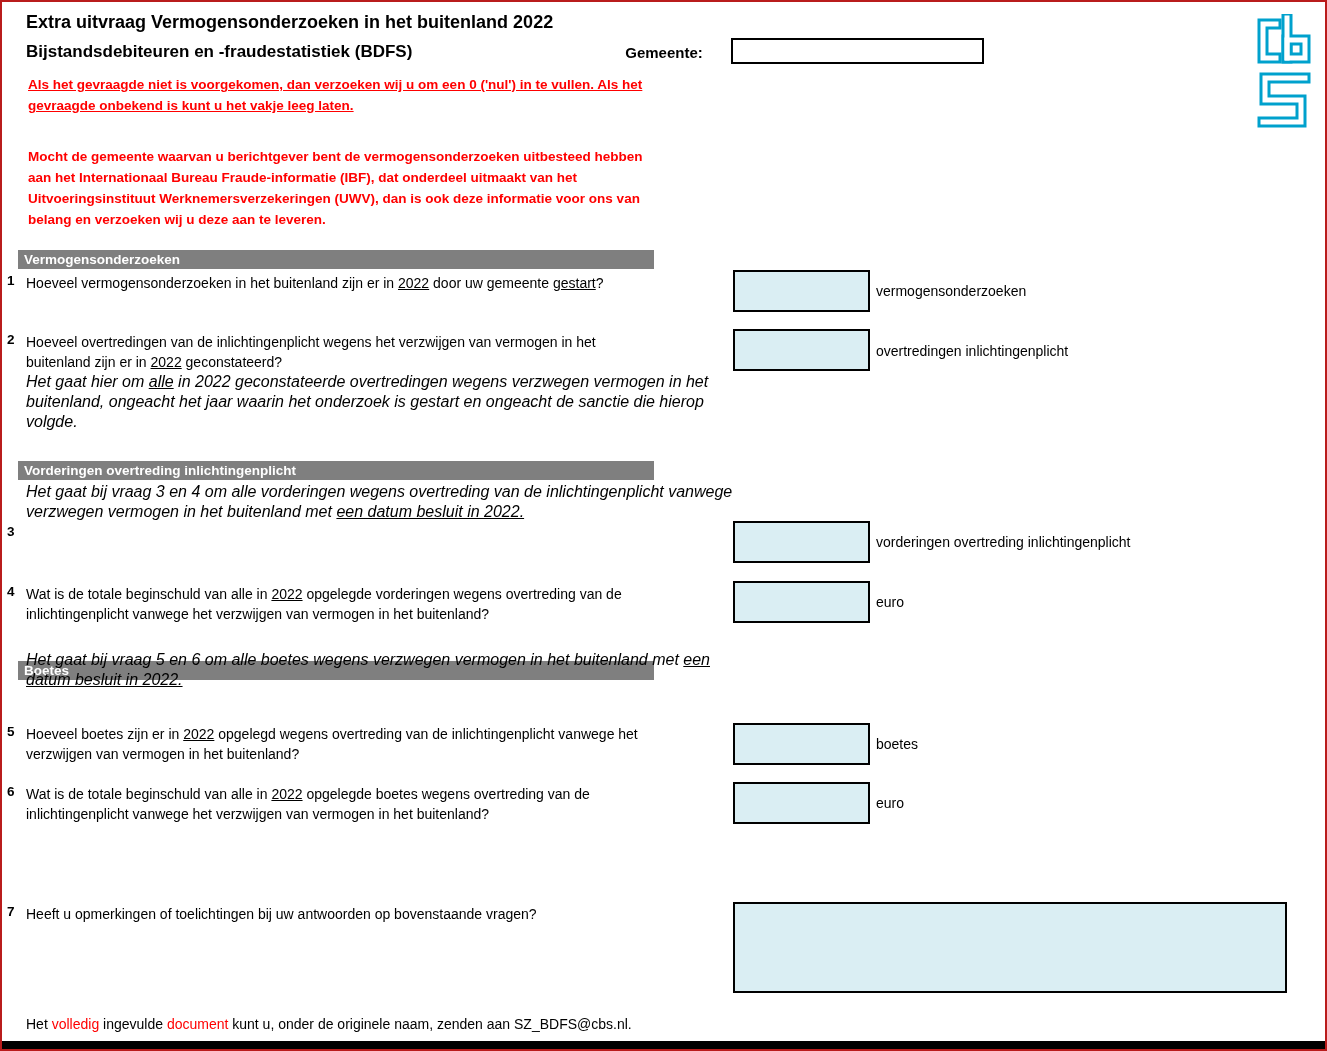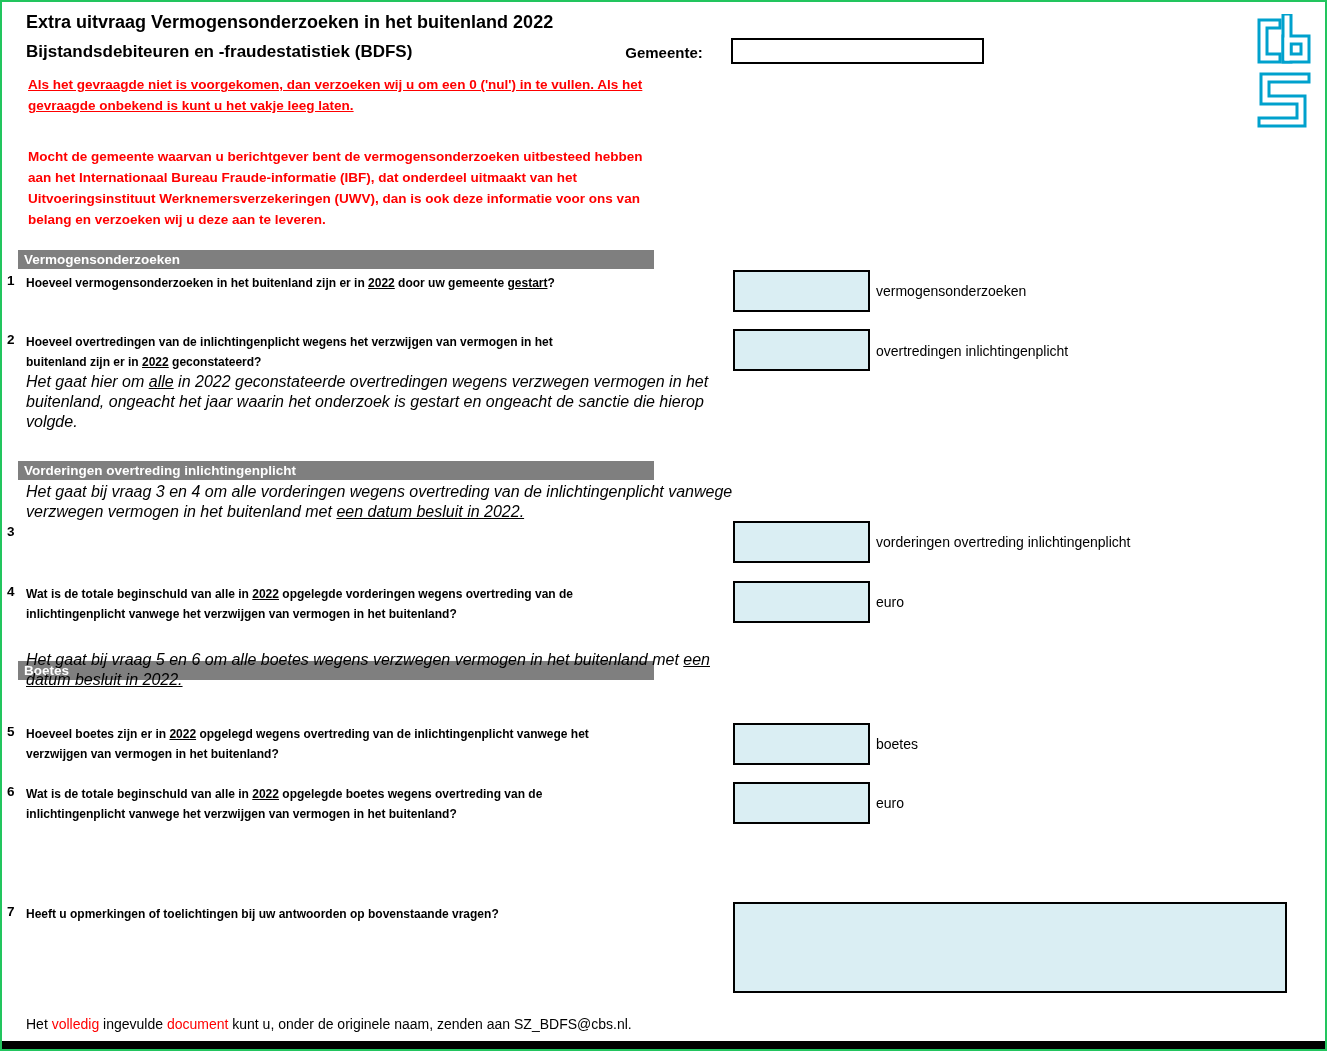--- a/index.html
+++ b/index.html
@@ -1,29 +1,29 @@
 <!DOCTYPE html>
 <html><head>
 <meta charset="utf-8">
 <style>
   html,body{margin:0;padding:0;background:#fff;}
   body{font-family:"Liberation Sans", sans-serif;color:#000;}
   .page{position:relative;width:1327px;height:1051px;background:#fff;
-        border:2px solid #22c55e;box-sizing:border-box;overflow:hidden;}
+        border:2px solid #b91c1c;box-sizing:border-box;overflow:hidden;}
   .abs{position:absolute;}
   .title{left:24px;top:10px;font-size:18px;font-weight:bold;white-space:nowrap;}
   .subtitle{left:24px;top:40px;font-size:17px;font-weight:bold;white-space:nowrap;}
   .gem-label{left:598px;top:42px;width:128px;text-align:center;font-size:15px;font-weight:bold;}
   .gem-input{left:729px;top:36px;width:253px;height:26px;background:#fff;border:2px solid #000;
              box-sizing:border-box;font-family:"Liberation Sans",sans-serif;font-size:14px;padding:1px 4px;}
   .red{color:#FF0000;font-weight:bold;font-size:13.5px;line-height:21px;white-space:nowrap;}
   .bar{left:16px;width:636px;height:19px;background:#7F7F7F;color:#fff;font-weight:bold;
        font-size:13.5px;line-height:19px;padding-left:6px;box-sizing:border-box;white-space:nowrap;}
   .num{left:5px;font-weight:bold;font-size:13.5px;}
-  .q{left:24px;font-weight:bold;font-size:12px;line-height:20px;white-space:nowrap;}
+  .q{left:24px;font-weight:normal;font-size:14px;line-height:20px;white-space:nowrap;}
   .note{left:24px;font-style:italic;font-size:16px;line-height:20px;white-space:nowrap;}
   .u{text-decoration:underline;}
   .ans{left:731px;width:137px;height:42px;background:#DAEEF3;border:2px solid #000;
        box-sizing:border-box;font-family:"Liberation Sans",sans-serif;font-size:14px;padding:2px 5px;}
   .unit{left:874px;font-size:14px;white-space:nowrap;}
   .bigbox{left:731px;top:900px;width:554px;height:91px;background:#DAEEF3;border:2px solid #000;
           box-sizing:border-box;font-family:"Liberation Sans",sans-serif;font-size:14px;padding:4px 6px;resize:none;}
   .footer{left:24px;top:1014px;font-size:14px;white-space:nowrap;}
   .bottom-bar{left:0;right:0;bottom:0;height:8px;background:#000;}
   .logo{left:1251px;top:12px;}

